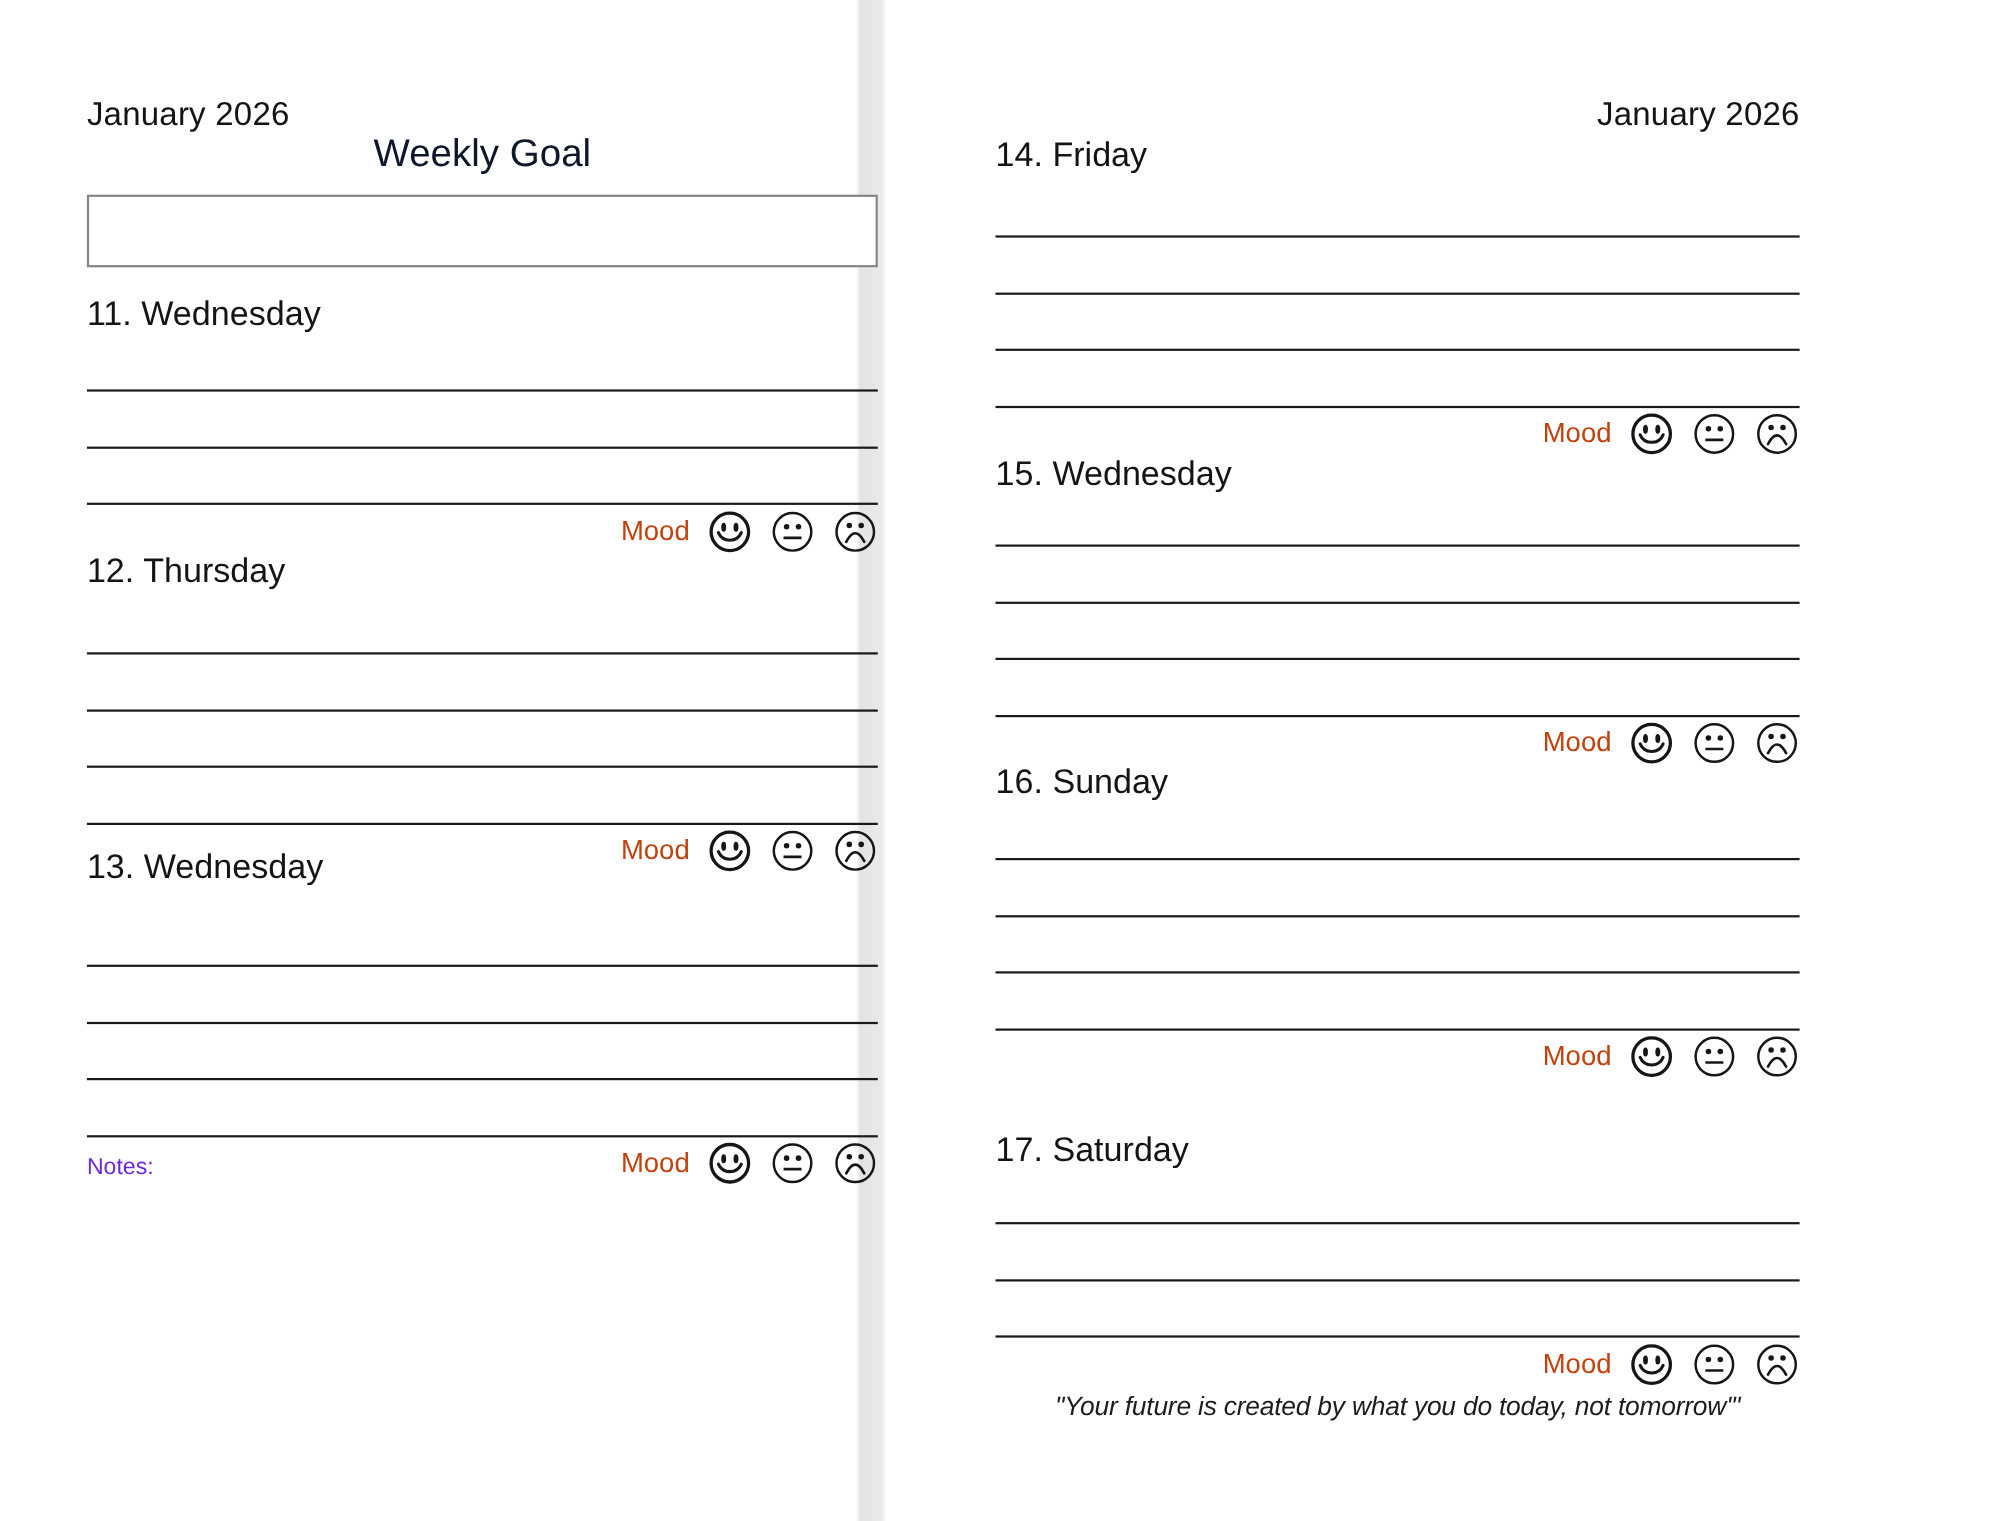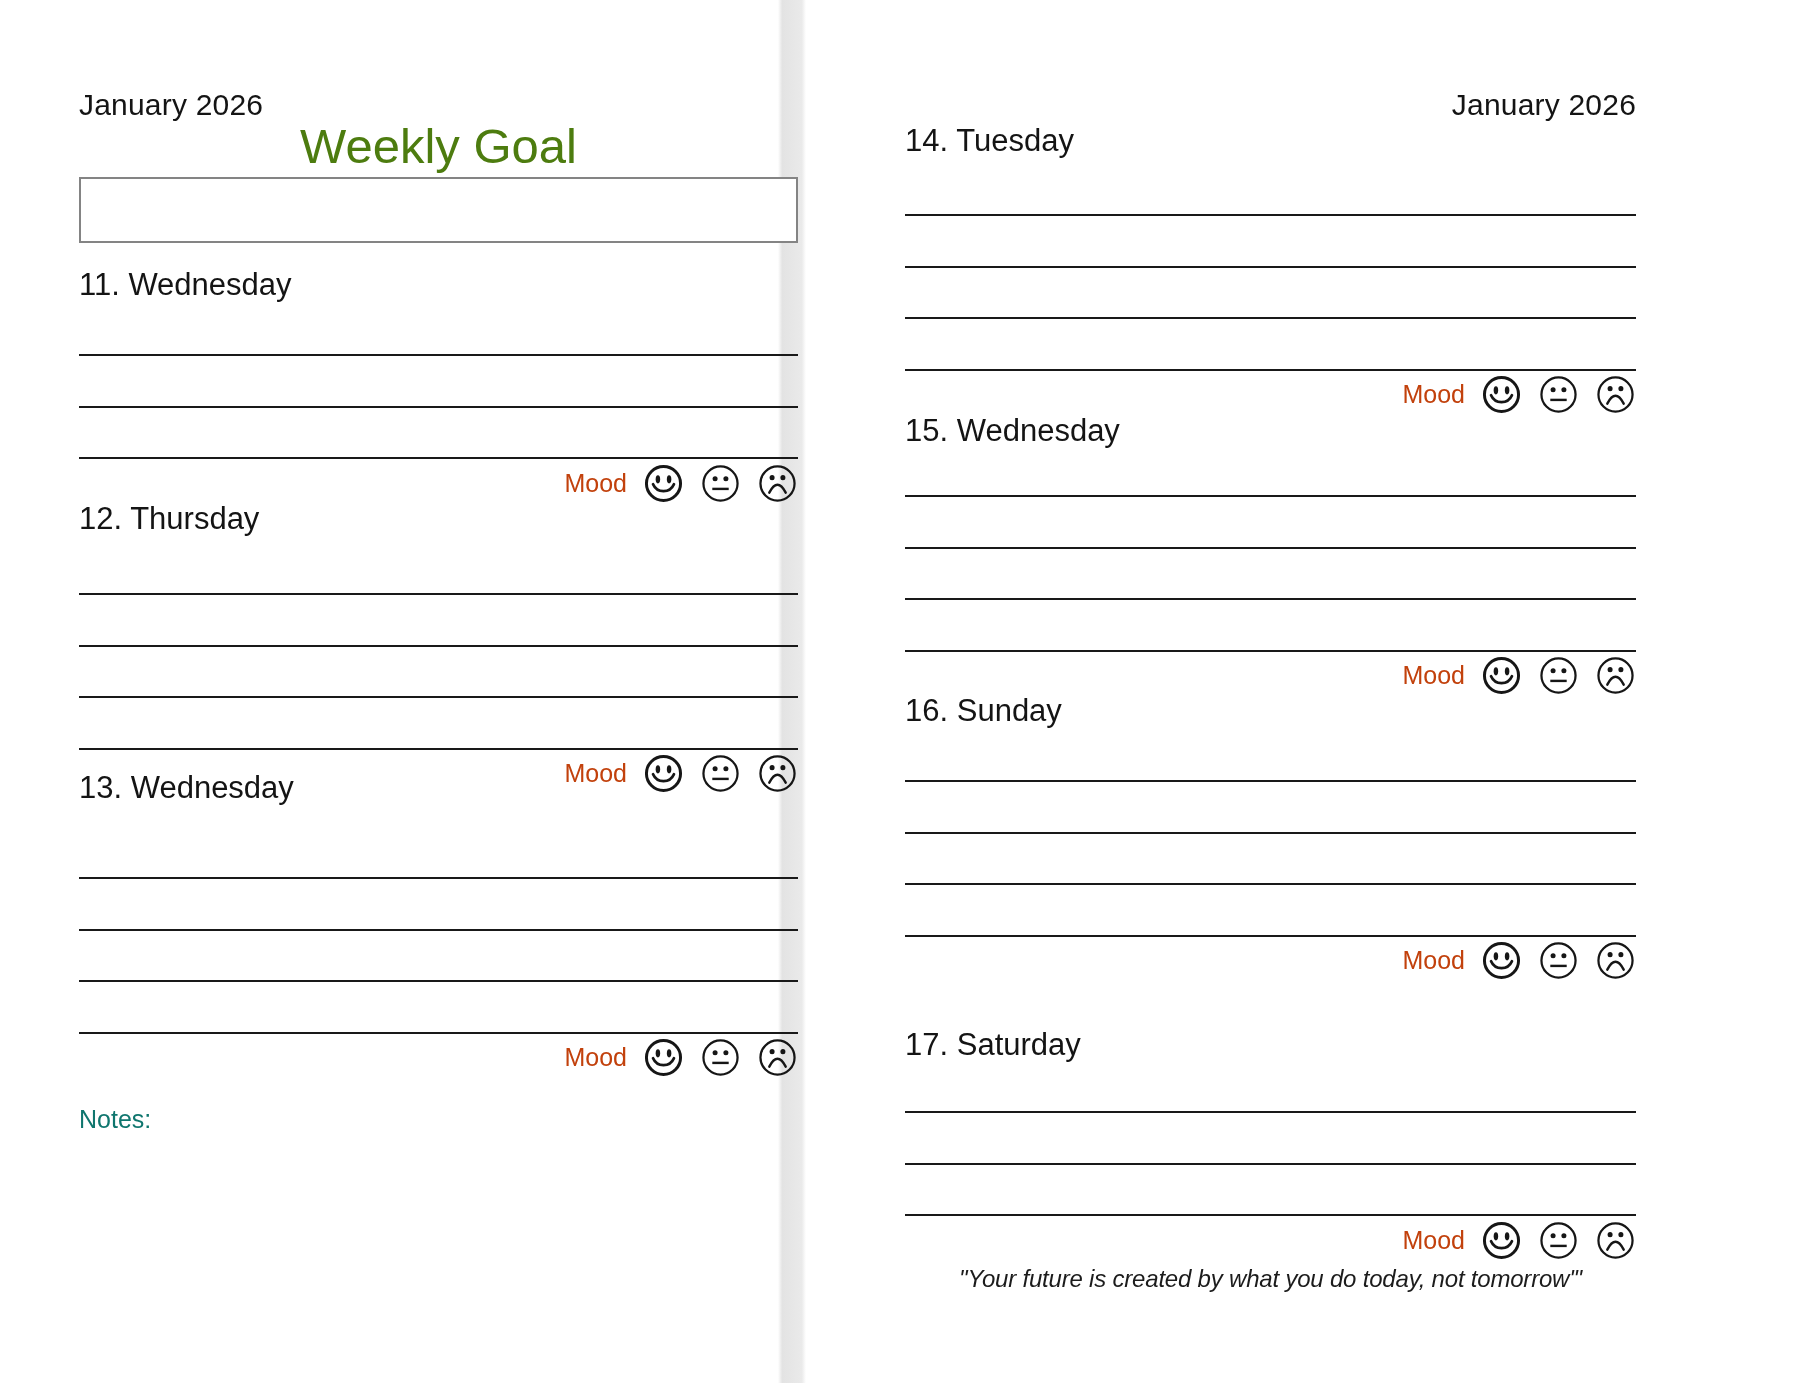--- a/index.html
+++ b/index.html
@@ -24,21 +24,21 @@
 
   .page-header {
     position: absolute; top: 90px; font-size: 30px; line-height: 1;
     letter-spacing: 0.2px; color: #141414; white-space: nowrap;
   }
   .page.left  .page-header { left: 0; }
   .page.right .page-header { right: 0; text-align: right; }
 
   .page-title {
     position: absolute; top: 122px; left: 0; right: 0;
-    text-align: center; font-size: 49px; line-height: 1; color: #4d7c0f;
+    text-align: center; font-size: 35px; line-height: 1; color: #0f172a;
   }
 
   .goal-box {
     position: absolute; top: 177px; left: 0;
     box-sizing: border-box; width: 719px; height: 66px;
     border: 2px solid #848484; background: #ffffff;
     font-family: "Liberation Sans", sans-serif; font-size: 30px; color: #161616;
     padding: 0 12px; outline: none;
   }
 
@@ -50,21 +50,21 @@
     border-top: 2px solid #191919; cursor: text;
   }
 
   .mood-row {
     position: absolute; right: 0; height: 44px;
     display: flex; align-items: center; gap: 16px;
   }
   .mood-label { font-size: 25px; line-height: 1; color: #c2410c; }
   .mood-icon { width: 41px; height: 41px; display: block; cursor: pointer; }
 
-  .notes-label { position: absolute; top: 1107px; left: 0; font-size: 25px; line-height: 1; color: #0f766e; }
+  .notes-label { position: absolute; top: 1050px; left: 0; font-size: 21px; line-height: 1; color: #6d28d9; }
 
   .quote {
     position: absolute; top: 1265px; left: 0; right: 0;
     text-align: center; font-style: italic; font-size: 24px; line-height: 1.2;
     letter-spacing: -0.2px; color: #1c1c1c; white-space: nowrap;
   }
 </style>
 </head>
 <body>
 
@@ -164,21 +164,21 @@
     </div>
   </section>
 
   <div class="gutter"></div>
 
   <section class="page right">
     <div class="content">
       <div class="page-header">January 2026</div>
       <div>
           <div class="day" style="top: 125px;">
-            <div class="day-label">14. Tuesday</div>
+            <div class="day-label">14. Friday</div>
             <div class="wline" style="top: 89px;"></div>
             <div class="wline" style="top: 140.5px;"></div>
             <div class="wline" style="top: 192px;"></div>
             <div class="wline" style="top: 243.5px;"></div>
             <div class="mood-row" style="top: 247.5px;">
               <span class="mood-label">Mood</span>
               <svg viewBox="-22 -22 44 44" class="mood-icon">
                 <circle cx="0" cy="0" r="18.3" fill="none" stroke="#161616" stroke-width="3.2"></circle>
                 <ellipse cx="-6" cy="-4.5" rx="2.4" ry="4.4" fill="#161616"></ellipse>
                 <ellipse cx="6" cy="-4.5" rx="2.4" ry="4.4" fill="#161616"></ellipse>

